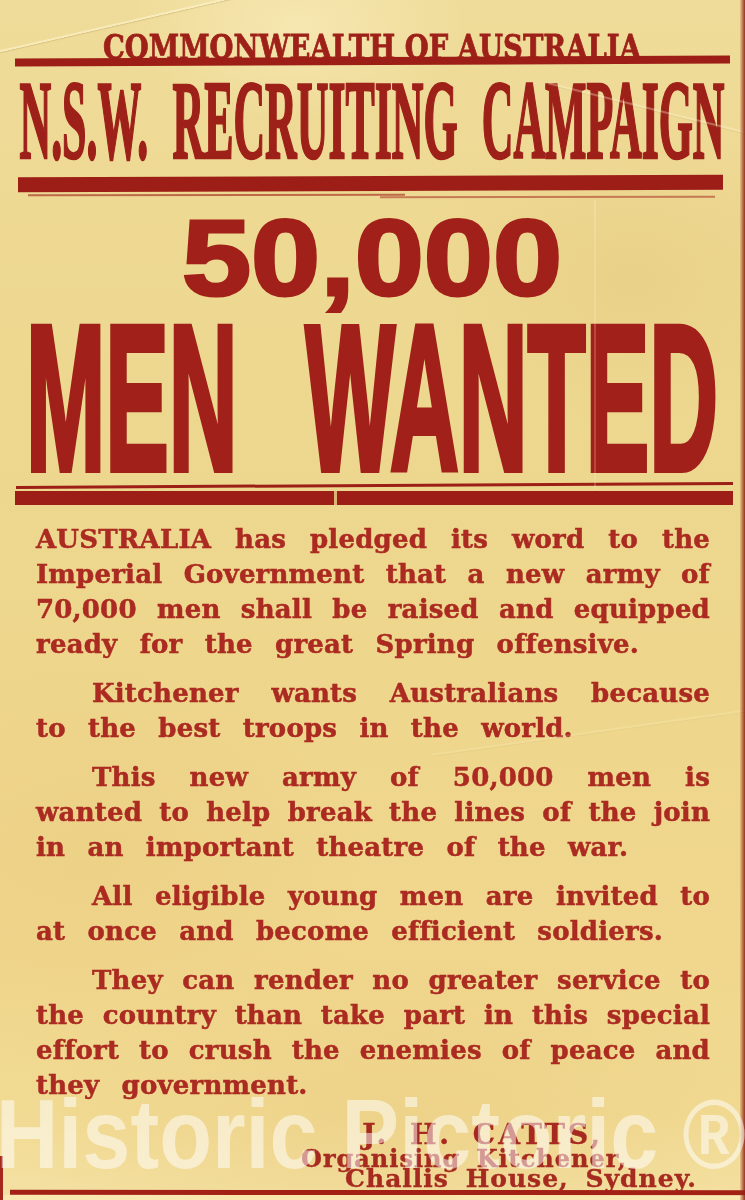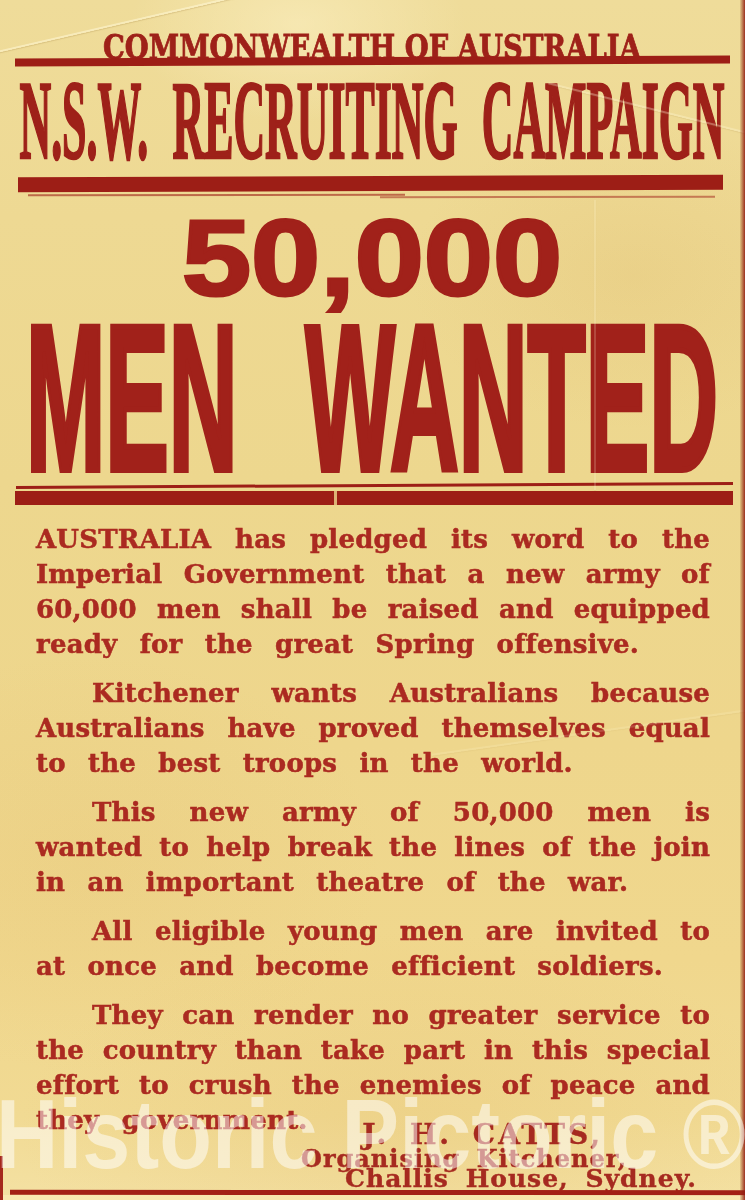--- a/index.html
+++ b/index.html
@@ -70,25 +70,24 @@
     <text class="headline-t" x="372" y="158" font-size="208" text-anchor="middle" textLength="692" lengthAdjust="spacingAndGlyphs" fill="#a1211a">MEN WANTED</text>
   </svg>
 
   <div class="rule" style="top:484px;left:16px;right:12px;height:3px;transform:rotate(-0.3deg)"></div>
   <div class="rule" style="top:491px;left:15px;right:12px;height:14px"></div>
   <div class="abs" style="top:491px;left:334px;width:3px;height:14px;background:#eed88f;opacity:.8"></div>
 
   <div class="body">
     <div class="bline jl">AUSTRALIA has pledged its word to the</div>
     <div class="bline jl">Imperial Government that a new army of</div>
-    <div class="bline jl">60,000 men shall be raised and equipped</div>
+    <div class="bline jl">70,000 men shall be raised and equipped</div>
     <div class="bline ll pgap">ready for the great Spring offensive.</div>
 
     <div class="bline jl ind">Kitchener wants Australians because</div>
-    <div class="bline jl">Australians have proved themselves equal</div>
     <div class="bline ll pgap">to the best troops in the world.</div>
 
     <div class="bline jl ind">This new army of 50,000 men is</div>
     <div class="bline jl">wanted to help break the lines of the join</div>
     <div class="bline ll pgap">in an important theatre of the war.</div>
 
     <div class="bline jl ind">All eligible young men are invited to</div>
     <div class="bline ll pgap">at once and become efficient soldiers.</div>
 
     <div class="bline jl ind">They can render no greater service to</div>

